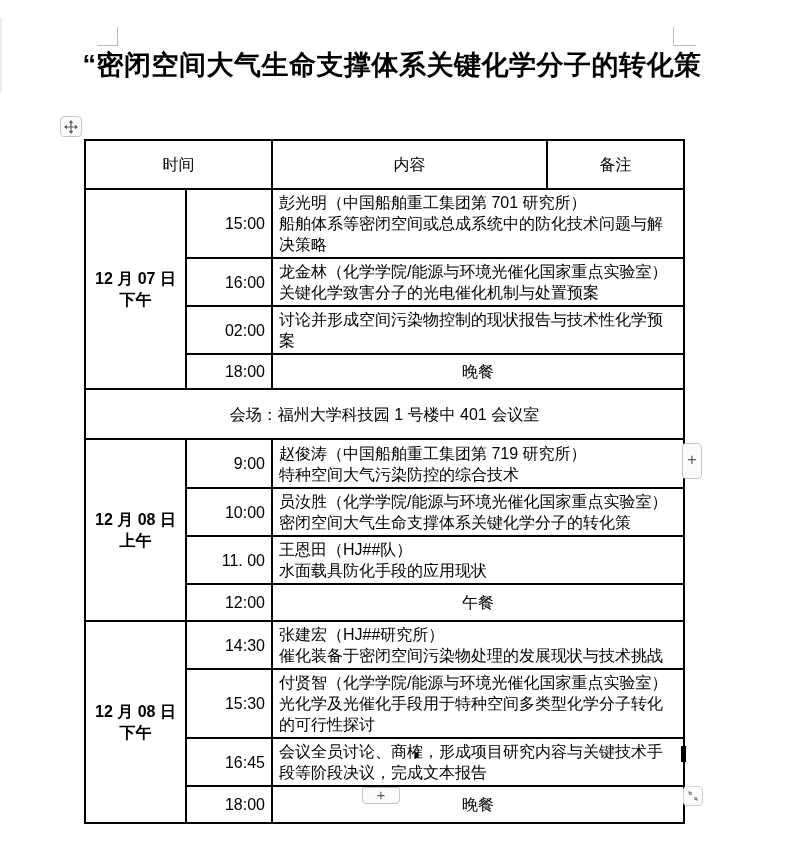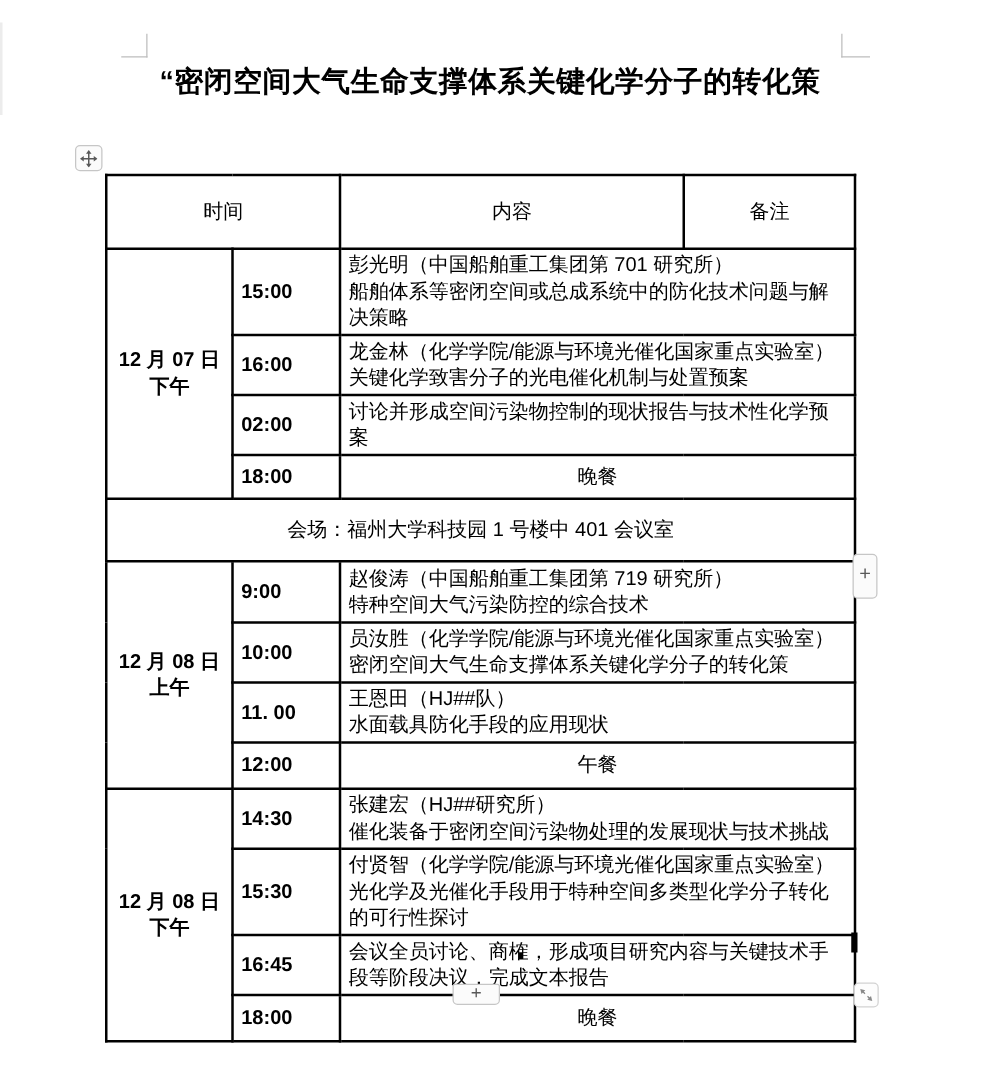--- a/index.html
+++ b/index.html
@@ -20,41 +20,41 @@
 
   
   .cropmark { position: absolute; width: 20px; height: 18px; }
   .cropmark.tl { left: 97px;  top: 27px; border-right: 1px solid #bdbdbd; border-bottom: 1px solid #bdbdbd; }
   .cropmark.tr { left: 673px; top: 27px; width: 22px; border-left: 1px solid #bdbdbd; border-bottom: 1px solid #bdbdbd; }
 
   
   .doc-title {
     position: absolute; left: 72px; top: 44px; width: 640px;
     text-align: center;
-    font-size: 23px; font-weight: 700;
+    font-size: 27px; font-weight: 700;
     line-height: 43px; letter-spacing: 0.5px;
   }
 
   
   table.sched {
     position: absolute; left: 84px; top: 139px;
     width: 599px;
     border-collapse: collapse; table-layout: fixed;
     font-size: 16px;
   }
   table.sched td {
     border: 2px solid #000;
     padding: 2px 6px;
     vertical-align: middle;
     line-height: 21px;
     overflow: hidden;
   }
   td.c { text-align: center; }
   td.date-cell { text-align: center; line-height: 25px; font-weight: bold; }
-  td.time-cell { text-align: left; font-weight: bold; }
+  td.time-cell { text-align: right; }
   td.venue-cell { padding-left: 122px; text-align: center; }
   .hline { display: block; }
 
   
   .ctl {
     position: absolute; box-sizing: border-box;
     display: flex; align-items: center; justify-content: center;
     background: #fbfbfb; border: 1px solid #c6c6c6; border-radius: 4px;
     color: #595959; cursor: pointer; padding: 0;
   }
@@ -92,21 +92,21 @@
 
 <table class="sched">
   <colgroup>
       <col style="width:101px">
       <col style="width:86px">
       <col style="width:275px">
       <col style="width:137px">
     </colgroup>
 
   <tbody>
-      <tr style="height:59px">
+      <tr style="height:49px">
     <td colspan="2" class="c">时间</td>
     <td class="c">内容</td>
     <td class="c">备注</td>
   </tr>
 
   <tr style="height:61px">
     <td rowspan="4" class="date-cell">
       <span class="hline">12 月 07 日</span>
       <span class="hline">下午</span>
     </td>

